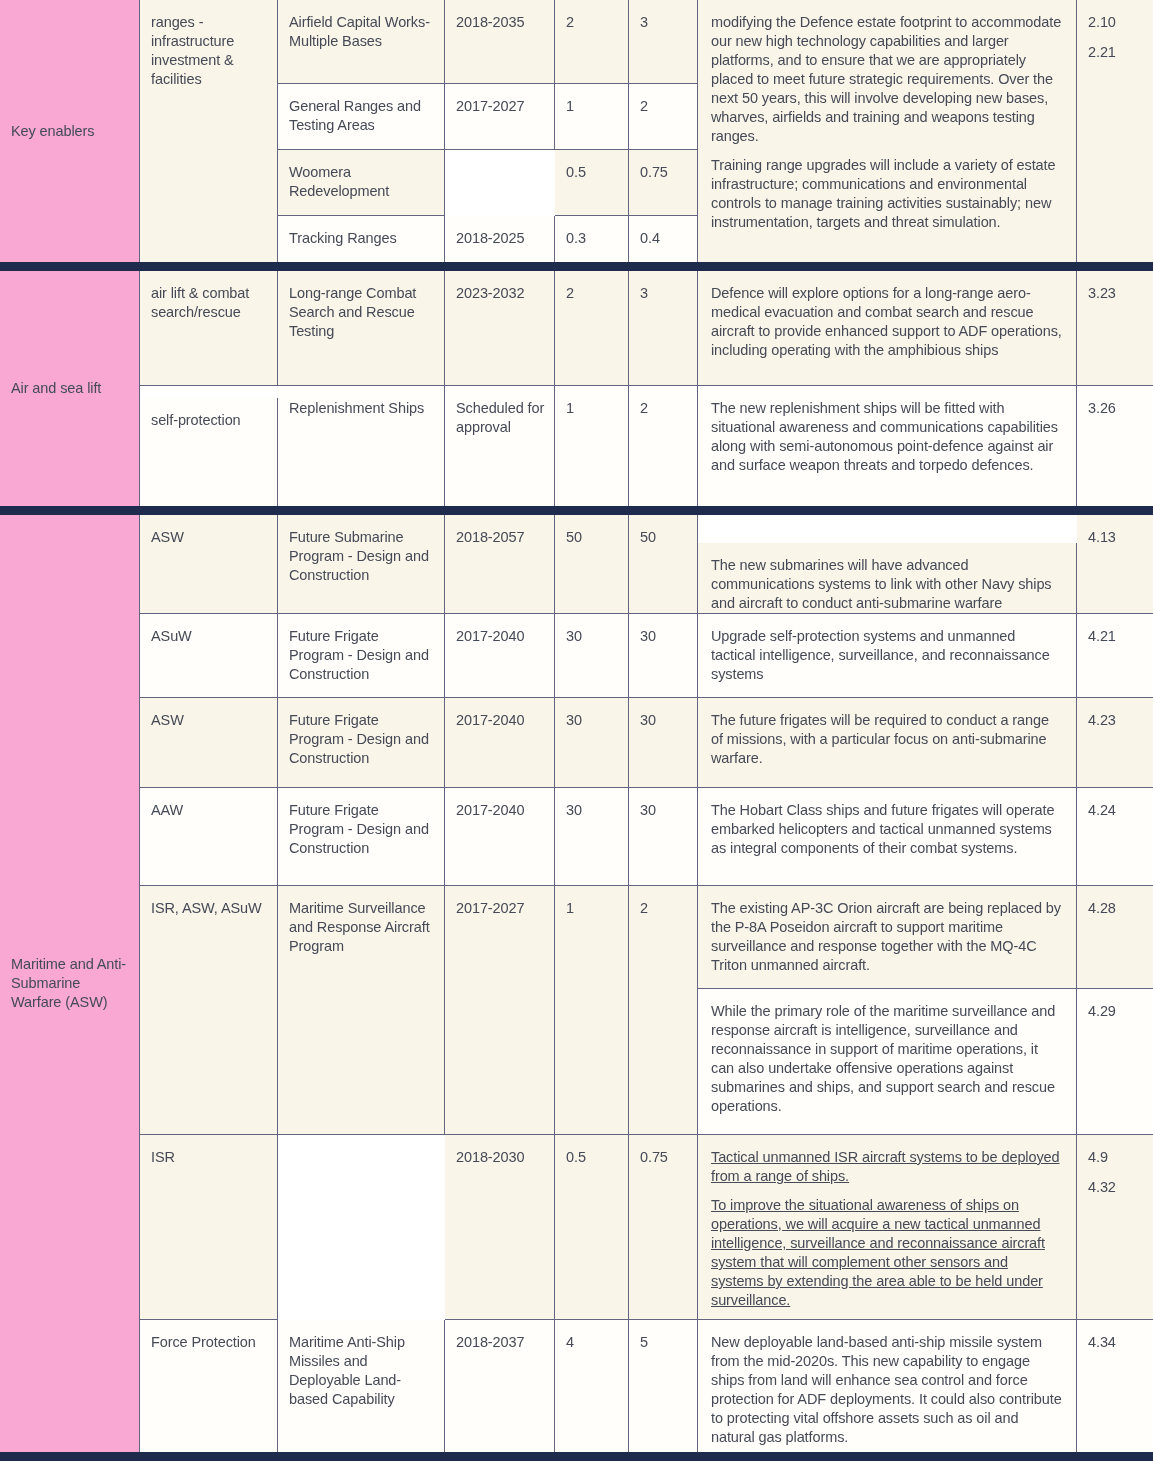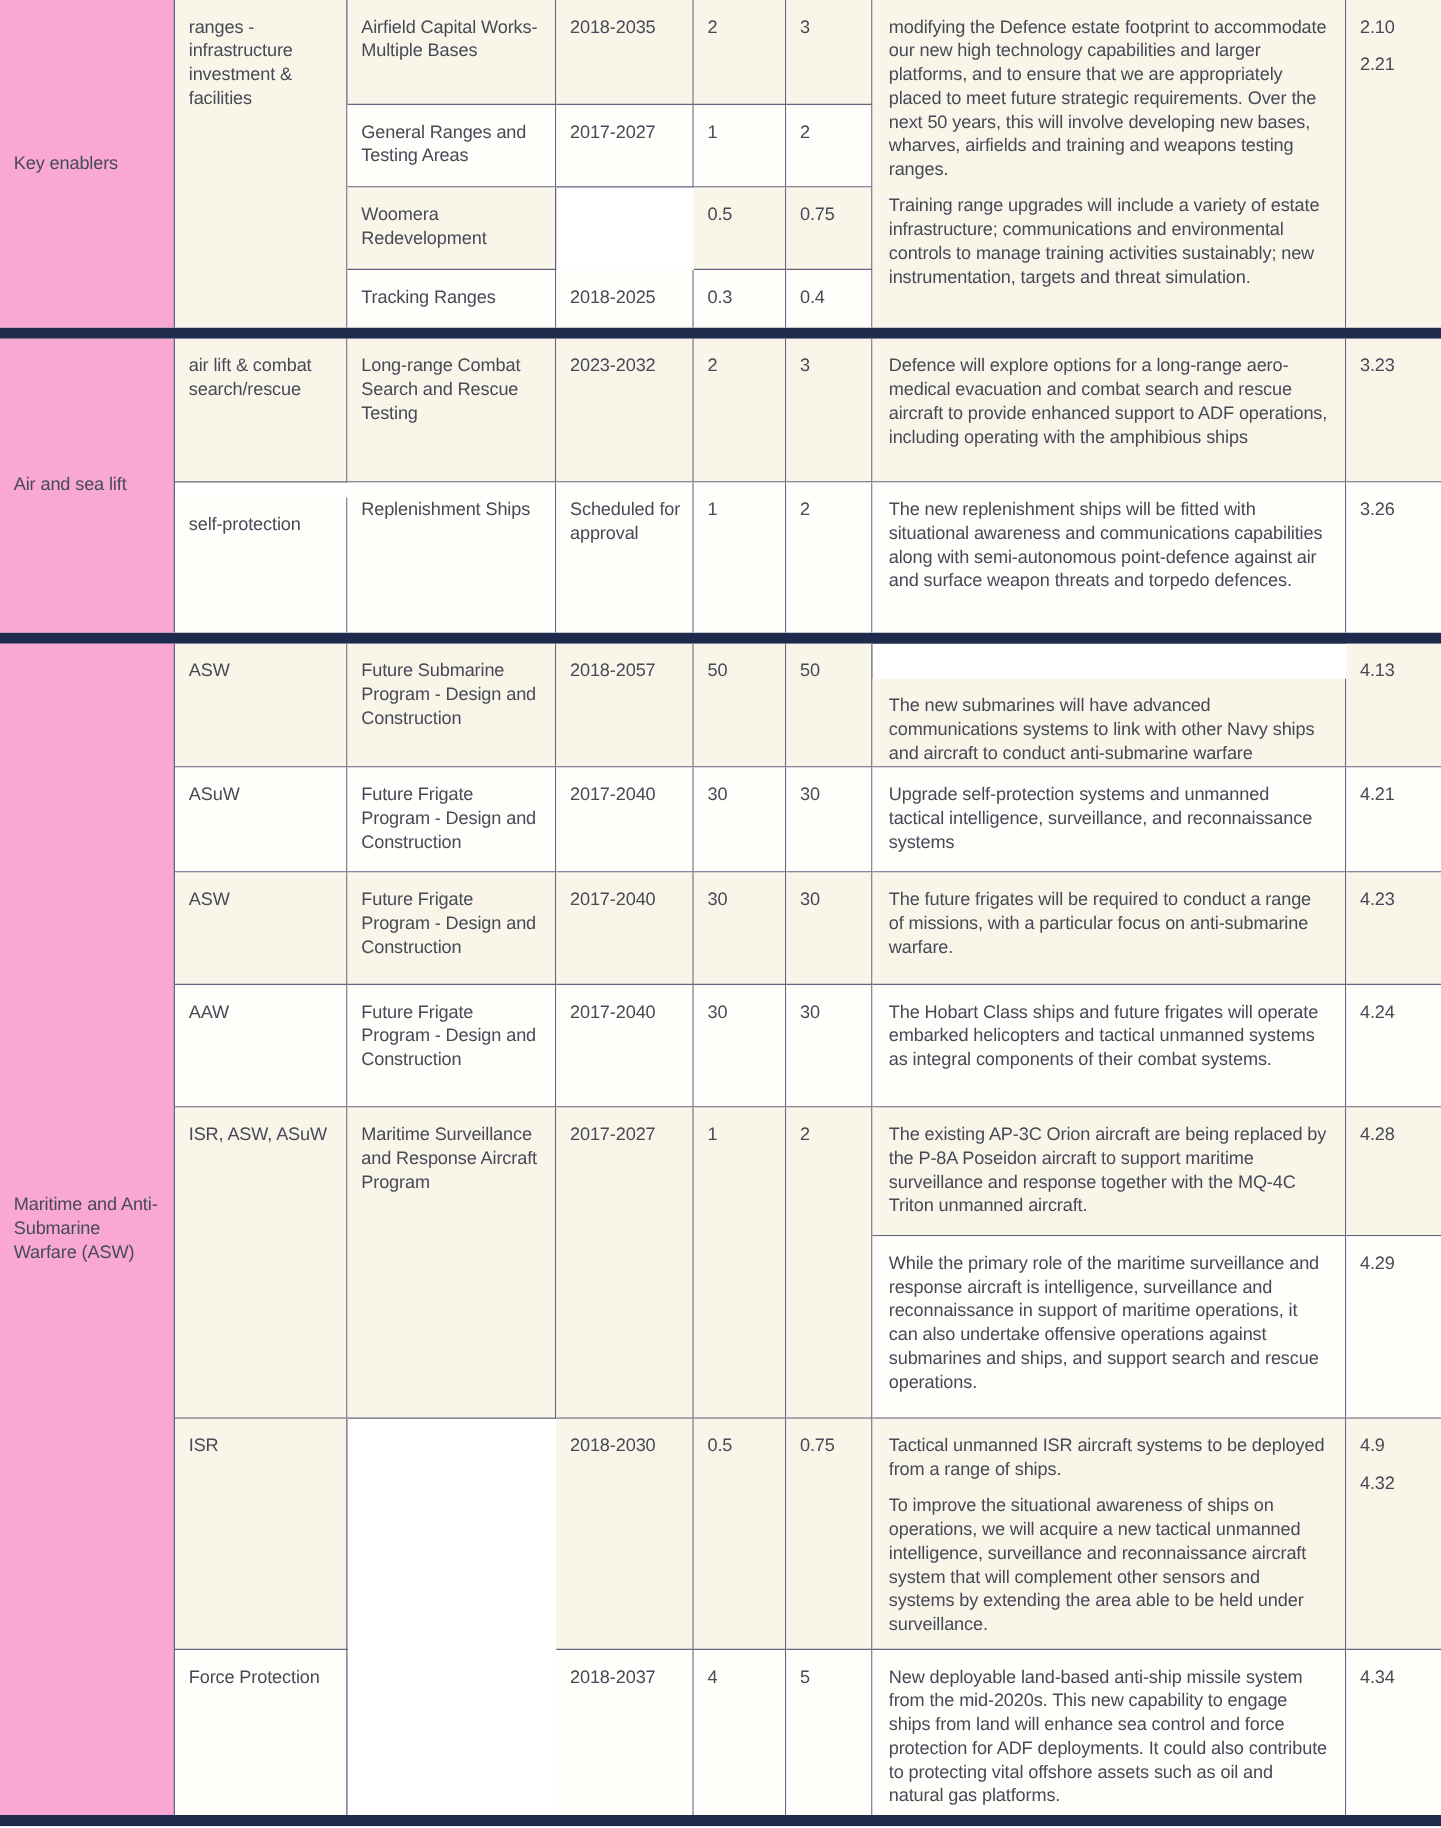--- a/index.html
+++ b/index.html
@@ -185,30 +185,31 @@
       <p>While the primary role of the maritime surveillance and response aircraft is intelligence, surveillance and reconnaissance in support of maritime operations, it can also undertake offensive operations against submarines and ships, and support search and rescue operations.</p>
     </div>
     <div class="cell whiterow bb refcell noright" style="grid-area:6/8/7/9;">
       <div>4.29</div>
     </div>
 
     <div class="cell cream bb" style="grid-area:7/2/8/3;">ISR</div>
     <div class="cell cream bb" style="grid-area:7/4/8/5;">2018-2030</div>
     <div class="cell cream bb" style="grid-area:7/5/8/6;">0.5</div>
     <div class="cell cream bb" style="grid-area:7/6/8/7;">0.75</div>
-    <div class="cell cream bb desc" style="grid-area:7/7/8/8;">
+    <div class="cell cream bb desc" style="grid-area:7/7/8/8;text-decoration:underline;">
       <p>Tactical unmanned ISR aircraft systems to be deployed from a range of ships.</p>
       <p>To improve the situational awareness of ships on operations, we will acquire a new tactical unmanned intelligence, surveillance and reconnaissance aircraft system that will complement other sensors and systems by extending the area able to be held under surveillance.</p>
     </div>
     <div class="cell cream bb refcell noright" style="grid-area:7/8/8/9;">
       <div>4.9</div>
       <div>4.32</div>
     </div>
 
     <div class="cell whiterow" style="grid-area:8/2/9/3;">Force Protection</div>
+    <div class="cell whiterow" style="grid-area:8/3/9/4;">Maritime Anti-Ship Missiles and Deployable Land-based Capability</div>
     <div class="cell whiterow" style="grid-area:8/4/9/5;">2018-2037</div>
     <div class="cell whiterow" style="grid-area:8/5/9/6;">4</div>
     <div class="cell whiterow" style="grid-area:8/6/9/7;">5</div>
     <div class="cell whiterow desc" style="grid-area:8/7/9/8;">
       <p>New deployable land-based anti-ship missile system from the mid-2020s. This new capability to engage ships from land will enhance sea control and force protection for ADF deployments. It could also contribute to protecting vital offshore assets such as oil and natural gas platforms.</p>
     </div>
     <div class="cell whiterow refcell noright" style="grid-area:8/8/9/9;">
       <div>4.34</div>
     </div>
   </div>

